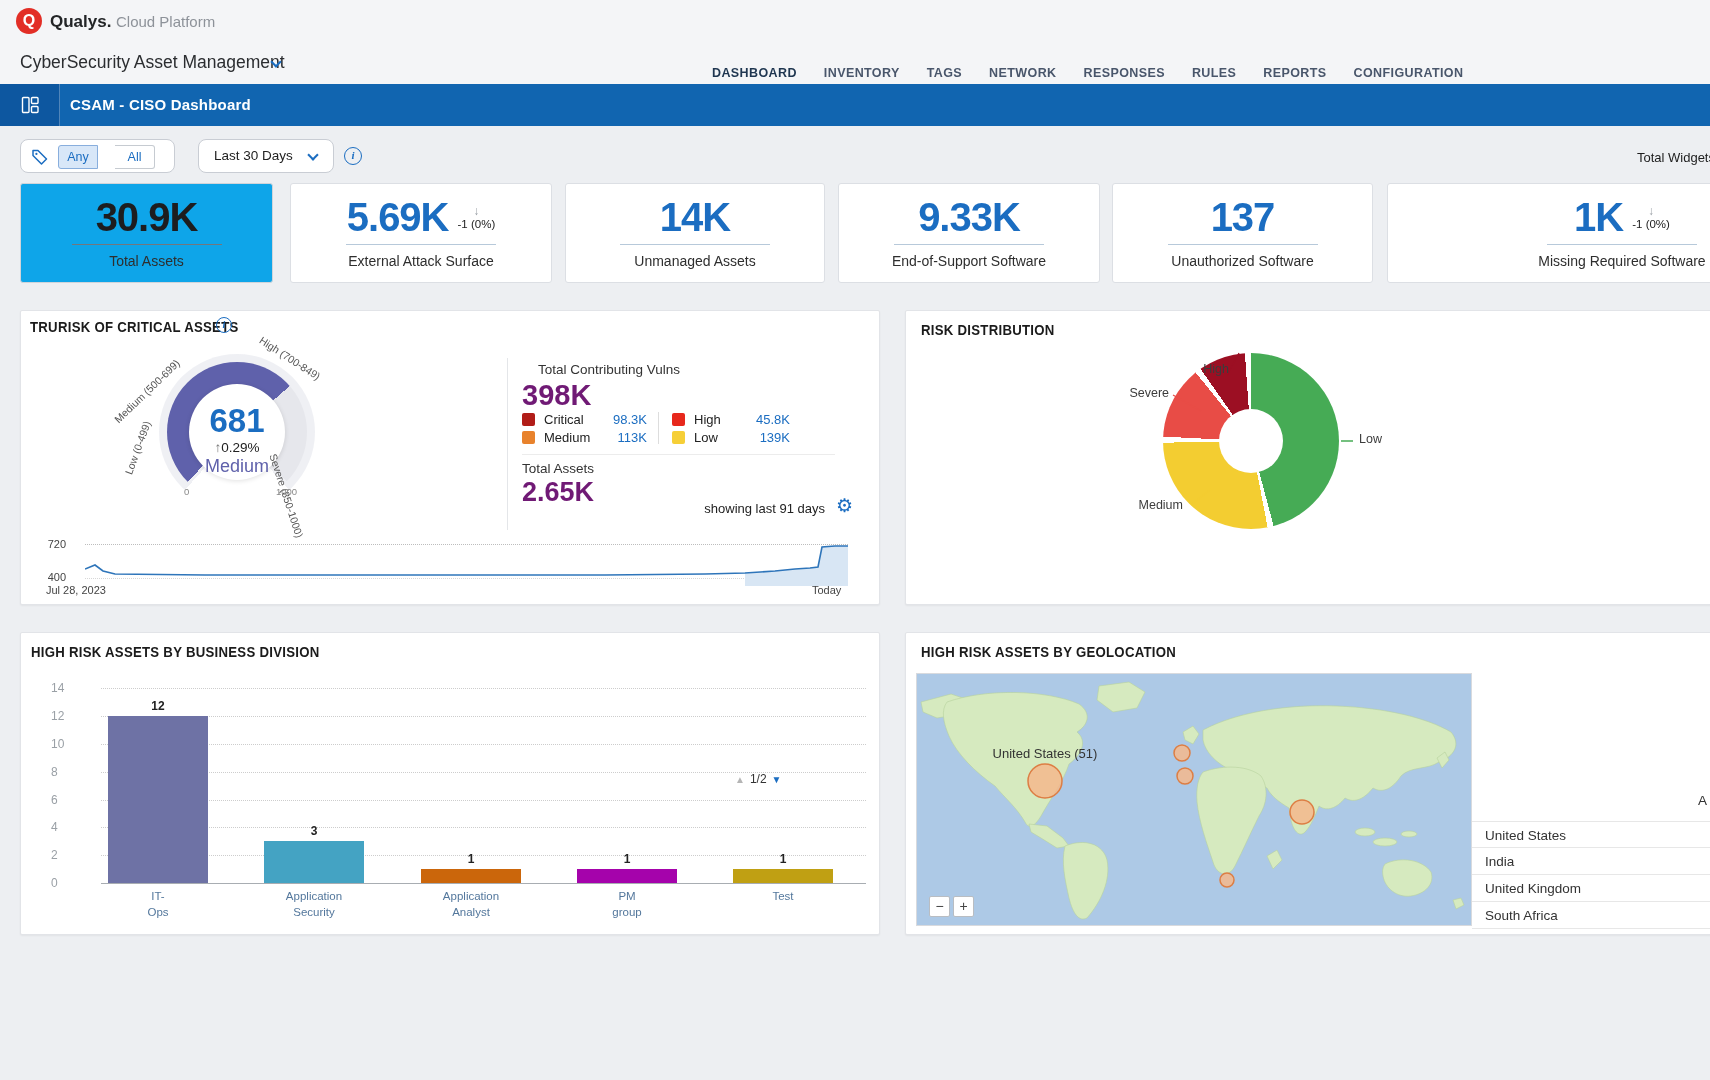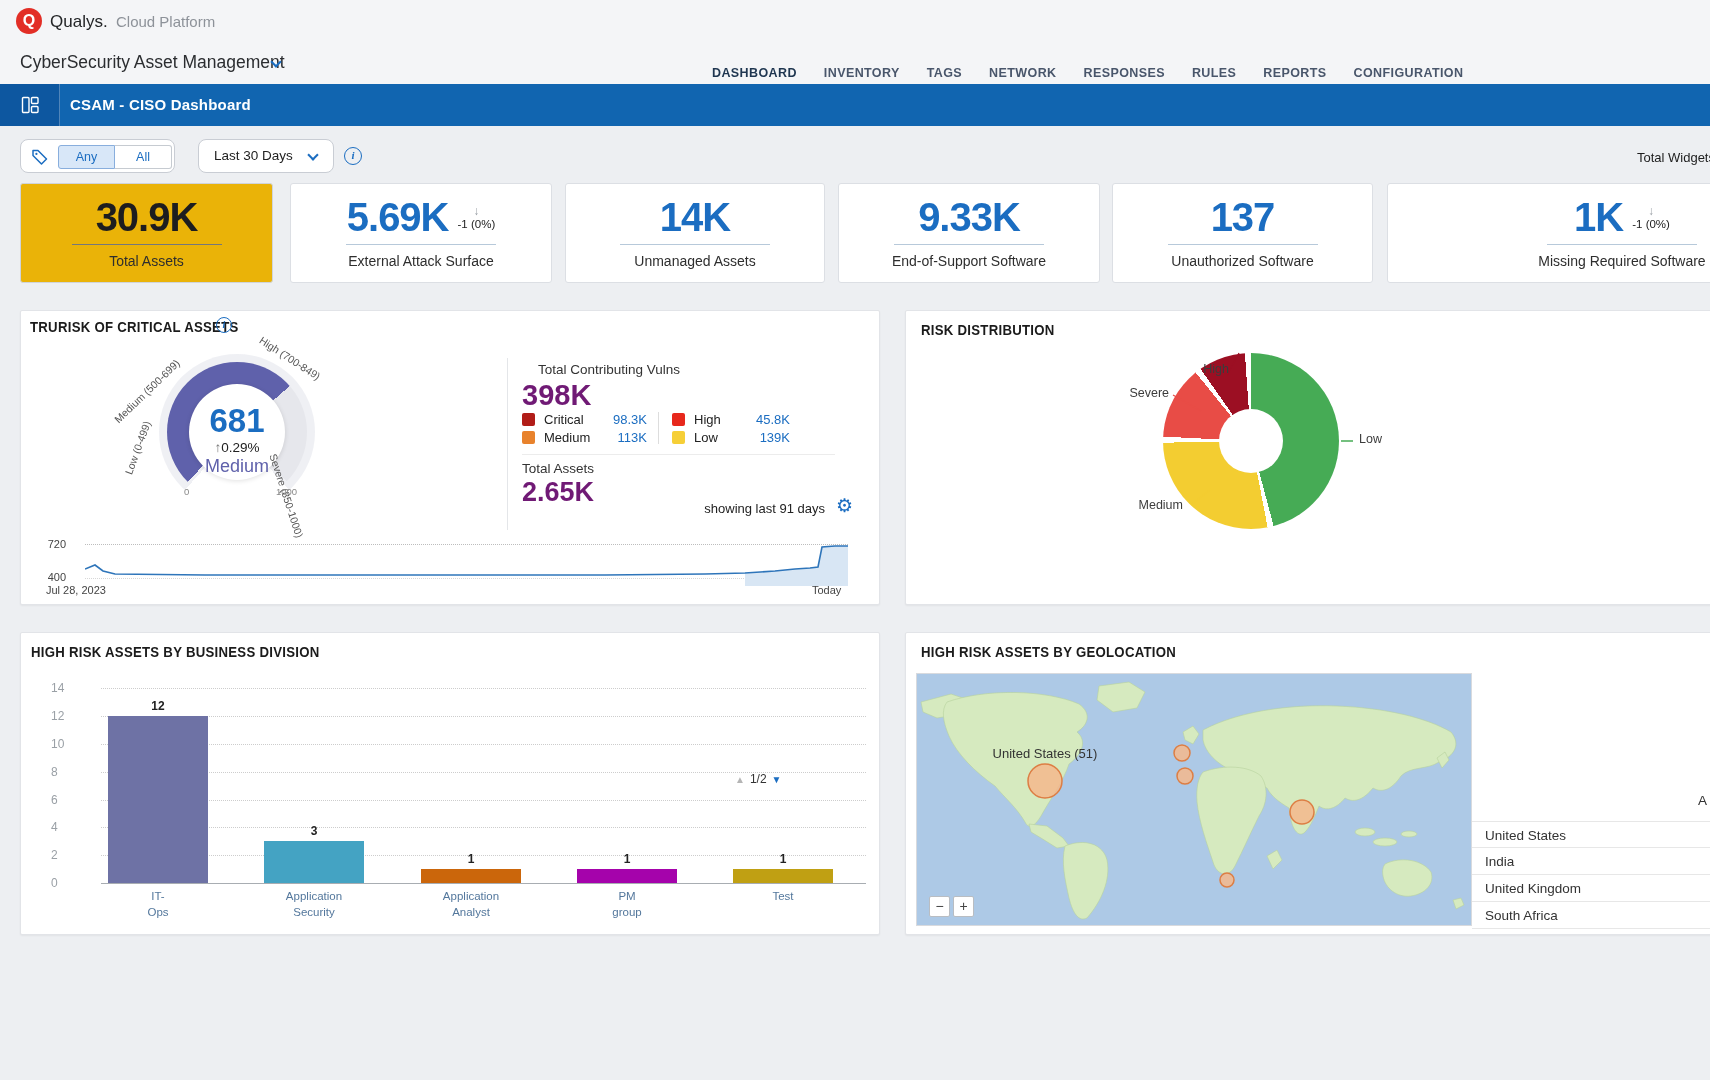--- a/index.html
+++ b/index.html
@@ -3,44 +3,44 @@
 <meta charset="utf-8">
 <style>
   * { box-sizing: border-box; margin: 0; padding: 0; }
   body { background:#e9ebef; font-family:"Liberation Sans", sans-serif; }
   .screen { position:relative; width:1710px; height:1080px; overflow:hidden; background:#edeff2; }
   .abs { position:absolute; }
 
   
   .tophdr { position:absolute; left:0; top:0; width:1710px; height:84px; background:#f4f5f7; }
   .logo-circle { position:absolute; left:16px; top:8px; width:26px; height:26px; border-radius:50%; background:#e22e26; color:#fff; font-weight:bold; font-size:16px; text-align:center; line-height:26px; }
-  .brand { position:absolute; left:50px; top:12px; font-size:17px; font-weight:400; color:#232527; }
+  .brand { position:absolute; left:50px; top:12px; font-size:17px; font-weight:700; color:#232527; }
   .brand-suffix { position:absolute; left:116px; top:13px; font-size:15px; color:#8d9299; }
   .appname { position:absolute; left:20px; top:52px; font-size:17.5px; color:#2b2d30; }
   .chev { display:inline-block; width:8px; height:8px; border-right:2px solid #1b6dc1; border-bottom:2px solid #1b6dc1; transform:rotate(45deg); }
   .nav { position:absolute; left:712px; top:48px; display:flex; gap:27px; }
   .nav-item { font-size:12.5px; letter-spacing:.4px; color:#49566b; font-weight:600; padding-bottom:9px; cursor:pointer;margin-top:18px; }
   .nav-item.active { color:#1f3650; border-bottom:3px solid #1266b1; font-weight:700; }
 
   .bluebar { position:absolute; left:0; top:84px; width:1710px; height:42px; background:#1165b0; }
   .bluebar-iconbox { position:absolute; left:0; top:0; width:60px; height:42px; background:#0d57a0; border-right:1px solid rgba(255,255,255,.28); display:flex; align-items:center; justify-content:center; cursor:pointer; }
   .bluebar-title { position:absolute; left:70px; top:12px; color:#fff; font-size:15px; font-weight:700; letter-spacing:.2px; }
 
   
   .tagbox { position:absolute; left:20px; top:139px; width:155px; height:34px; background:#fff; border:1px solid #c9cdd4; border-radius:8px; }
-  .segbtn { position:absolute; top:5px; height:24px; width:57px; font-size:12.5px; color:#1b6dc1; text-align:center; line-height:22px; cursor:pointer; }
+  .segbtn { position:absolute; top:5px; height:24px; width:40px; font-size:12.5px; color:#1b6dc1; text-align:center; line-height:22px; cursor:pointer; }
   .seg-any { left:37px; background:#d8e7f8; border:1px solid #88aedd; border-radius:3px 0 0 3px; }
   .seg-all { left:94px; background:#fff; border:1px solid #c6cbd1; border-left:none; border-radius:0 3px 3px 0; }
   .datebox { position:absolute; left:198px; top:139px; width:136px; height:34px; background:#fff; border:1px solid #c9cdd4; border-radius:8px; font-size:13.5px; color:#222; line-height:32px; padding-left:15px; cursor:pointer; }
   .info-ic { width:18px; height:18px; border:1.5px solid #1b6dc1; border-radius:50%; color:#1b6dc1; font-size:11px; font-weight:bold; text-align:center; line-height:15px; font-family:"Liberation Serif",serif; font-style:italic; }
   .total-widgets { position:absolute; left:1540px; top:150px; width:175px; font-size:13px; color:#1d1d1d; text-align:right; }
 
   
   .kpi { position:absolute; top:183px; height:100px; background:#fff; border:1px solid #dcdfe4; border-radius:3px; display:flex; flex-direction:column; align-items:center; justify-content:center; cursor:pointer; }
-  .kpi.selected { background:#eab308; border-color:#d0d4da; }
+  .kpi.selected { background:#0ea5e9; border-color:#d0d4da; }
   .kpi-valrow { display:flex; align-items:center; gap:9px; }
   .kpi-value { font-size:40px; font-weight:600; letter-spacing:-1px; color:#1b6dc1; line-height:1; }
   .kpi.selected .kpi-value { color:#1d1d1f; }
   .kpi-delta { display:flex; flex-direction:column; align-items:center; line-height:1.1; margin-top:2px; }
   .kpi-delta .arr { font-size:12px; color:#9aa0a6; }
   .kpi-delta .dtx { font-size:11.5px; color:#222; }
   .kpi-underline { width:150px; border-bottom:1px solid #b7c9da; margin-top:7px; }
   .kpi.selected .kpi-underline { border-color:#73777d; }
   .kpi-label { margin-top:8px; font-size:14px; color:#2e2e2e; }
 

